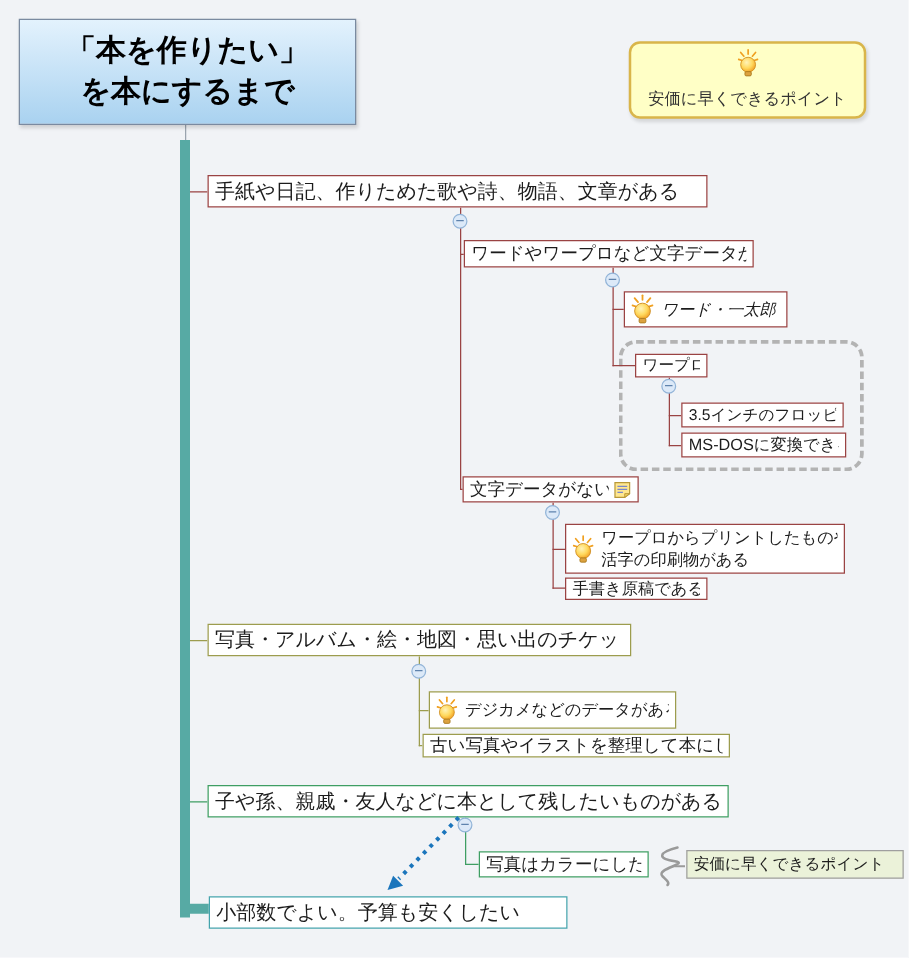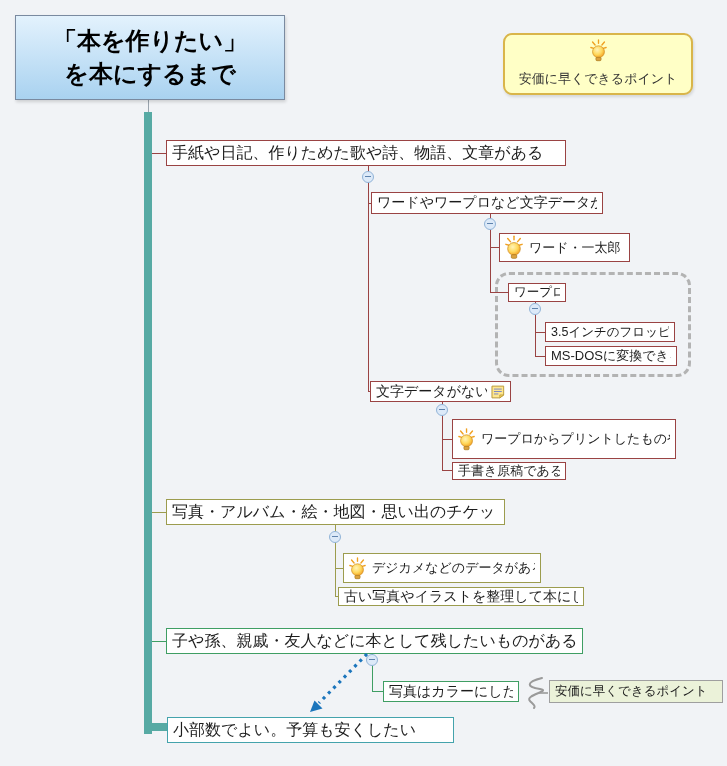--- a/index.html
+++ b/index.html
@@ -51,21 +51,21 @@
 
   
   #note-box{background:#ebf2d9;border:1px solid #9f9f9f;}
 
   
   .overlay{position:absolute;z-index:5;}
 
   
   #n1      {left:166px;top:140px;width:400px;height:26px;font-size:16px;}
   #n1_1    {left:371px;top:192px;width:232px;height:22px;font-size:14px;}
-  #n1_1_1  {left:499px;top:233px;width:131px;height:29px;font-size:13px;gap:6px;}
+  #n1_1_1  {left:499px;top:233px;width:131px;height:29px;font-size:13px;gap:6px;font-style:italic;}
   #n1_1_2  {left:508px;top:283px;width:58px;height:19px;font-size:12.5px;}
   #n1_1_2_1{left:545px;top:322px;width:130px;height:20px;font-size:12.5px;}
   #n1_1_2_2{left:545px;top:346px;width:132px;height:20px;font-size:13px;}
   #n1_2    {left:370px;top:381px;width:141px;height:21px;font-size:14px;gap:4px;}
   #n1_2_1  {left:452px;top:419px;width:224px;height:40px;font-size:13px;gap:6px;}
   #n1_2_2  {left:452px;top:462px;width:114px;height:18px;font-size:13px;font-family:Liberation Mono, monospace;}
   #n2      {left:166px;top:499px;width:339px;height:26px;font-size:16px;}
   #n2_1    {left:343px;top:553px;width:198px;height:30px;font-size:13px;gap:6px;}
   #n2_2    {left:338px;top:587px;width:246px;height:19px;font-size:14px;}
   #n3      {left:166px;top:628px;width:417px;height:26px;font-size:16px;}
@@ -186,20 +186,21 @@
         <use href="#noteicon"></use>
       </svg>
   </div>
 
   <div class="node c1" id="n1_2_1">
     <svg width="18" height="25">
         <use href="#bulb"></use>
       </svg>
     <span class="two-line lbl">
       <span>ワープロからプリントしたものや</span>
+      <span>活字の印刷物がある</span>
     </span>
   </div>
 
   <div class="node c1" id="n1_2_2">
     <span class="lbl">手書き原稿である</span>
   </div>
 
   <div class="node c2" id="n2">
     <span class="lbl">写真・アルバム・絵・地図・思い出のチケット</span>
   </div>

